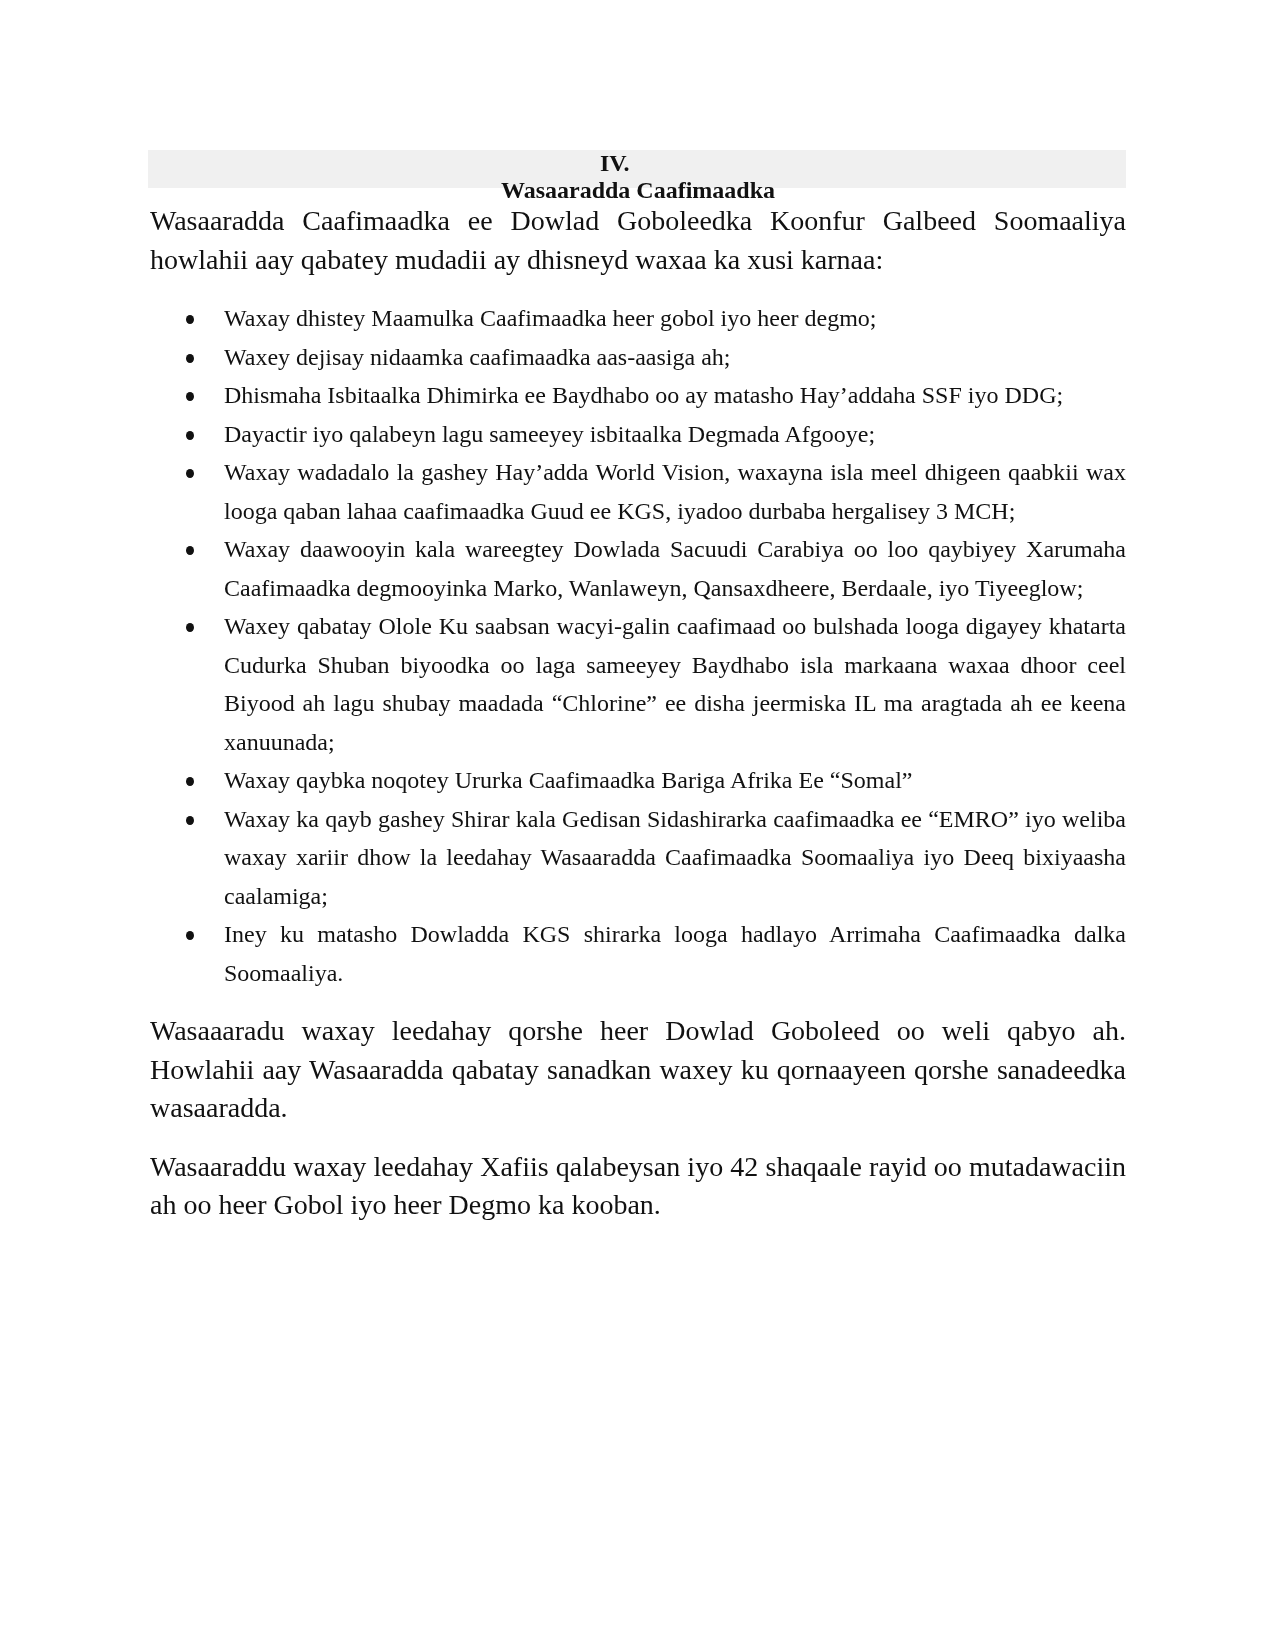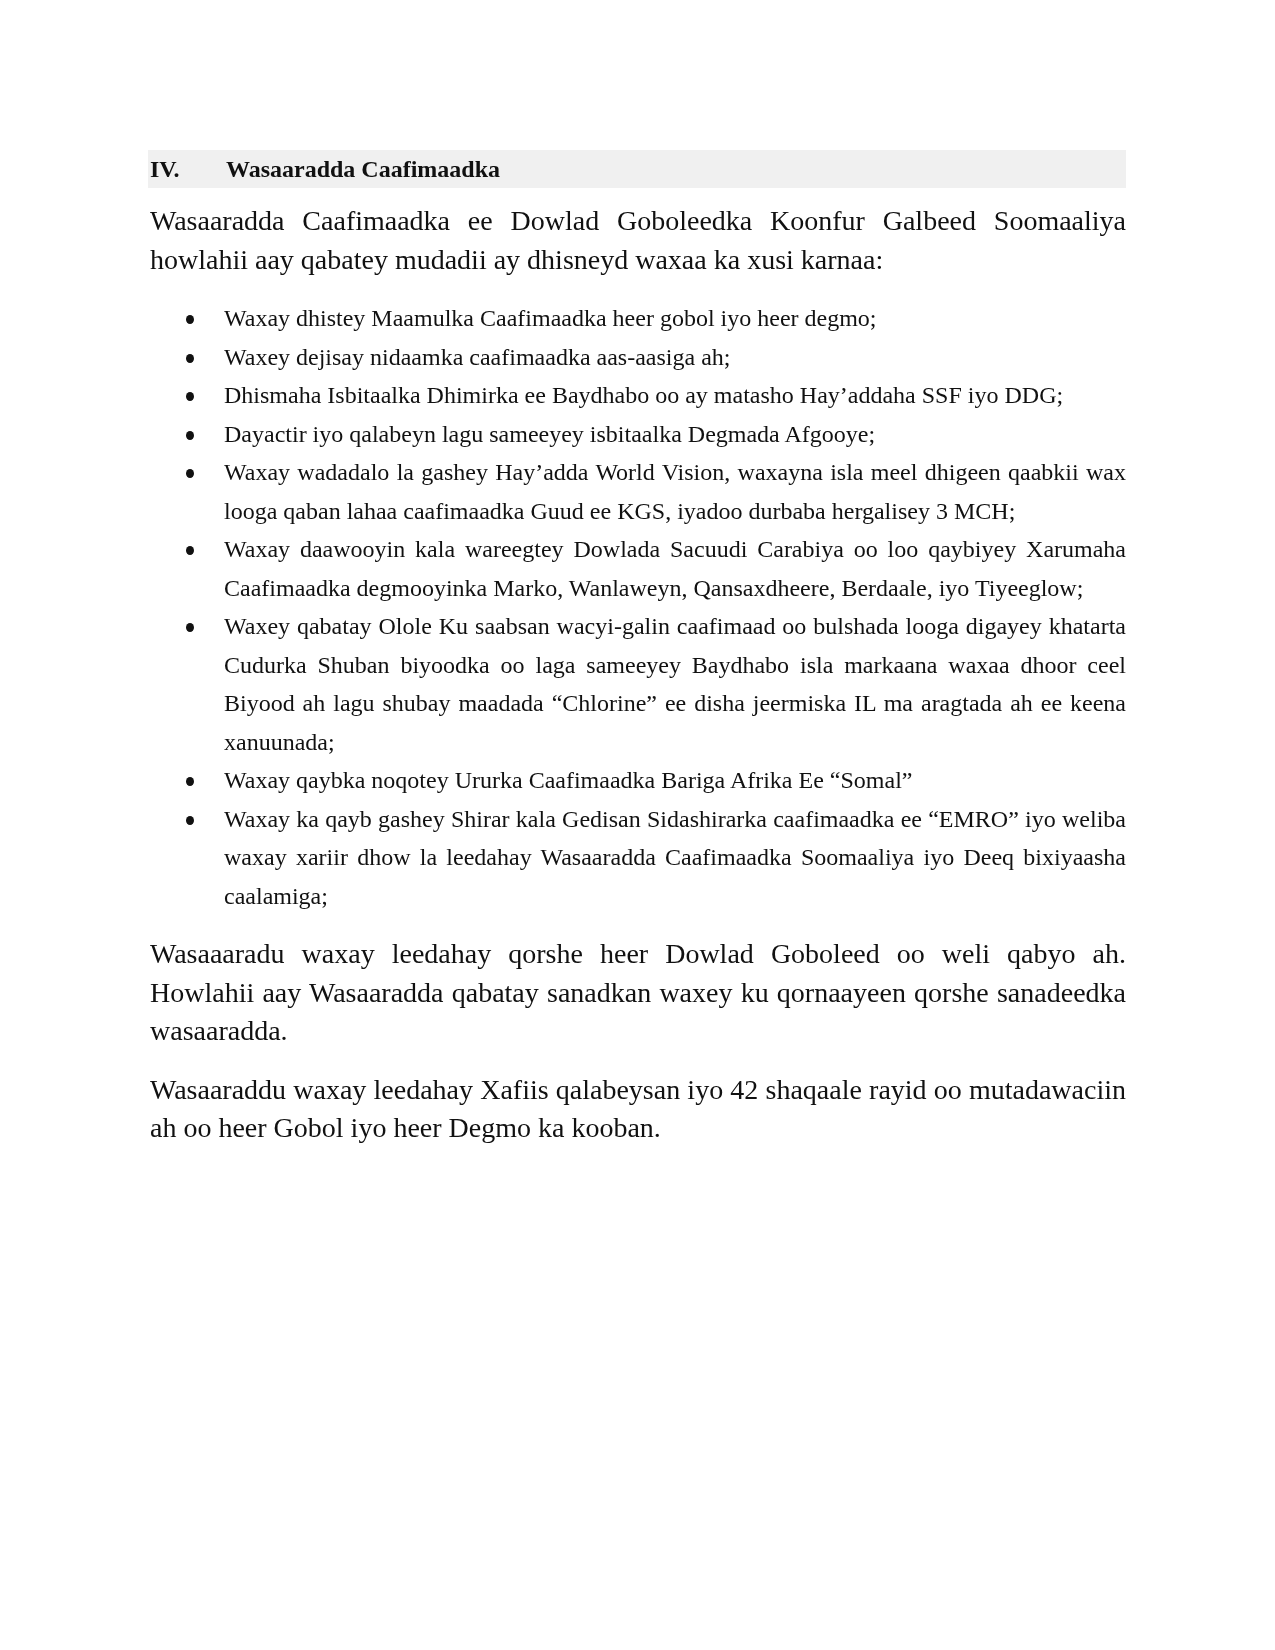--- a/index.html
+++ b/index.html
@@ -23,20 +23,21 @@
     }
     .section-heading {
       background: #f0f0f0;
       height: 38px;
       display: flex;
       align-items: center;
       font-weight: bold;
       font-size: 24px;
       padding-left: 2px;
       margin-bottom: 14px;
+      flex-direction: column;
     }
     .section-number {
       display: inline-block;
       width: 76px;
     }
     .para {
       font-size: 28px;
       line-height: 38.5px;
       text-align: justify;
       margin: 0 0 20px 0;
@@ -80,18 +81,19 @@
   <ul class="bullets">
     <li class="bullet-item"><span class="bullet-dot"></span><span>Waxay dhistey Maamulka Caafimaadka heer gobol iyo heer degmo;</span></li>
     <li class="bullet-item"><span class="bullet-dot"></span><span>Waxey dejisay nidaamka caafimaadka aas-aasiga ah;</span></li>
     <li class="bullet-item"><span class="bullet-dot"></span><span>Dhismaha Isbitaalka Dhimirka ee Baydhabo oo ay matasho Hay’addaha SSF iyo DDG;</span></li>
     <li class="bullet-item"><span class="bullet-dot"></span><span>Dayactir iyo qalabeyn lagu sameeyey isbitaalka Degmada Afgooye;</span></li>
     <li class="bullet-item"><span class="bullet-dot"></span><span>Waxay wadadalo la gashey Hay’adda World Vision, waxayna isla meel dhigeen qaabkii wax looga qaban lahaa caafimaadka Guud ee KGS, iyadoo durbaba hergalisey 3 MCH;</span></li>
     <li class="bullet-item"><span class="bullet-dot"></span><span>Waxay daawooyin kala wareegtey Dowlada Sacuudi Carabiya oo loo qaybiyey Xarumaha Caafimaadka degmooyinka Marko, Wanlaweyn, Qansaxdheere, Berdaale, iyo Tiyeeglow;</span></li>
     <li class="bullet-item"><span class="bullet-dot"></span><span>Waxey qabatay Olole Ku saabsan wacyi-galin caafimaad oo bulshada looga digayey khatarta Cudurka Shuban biyoodka oo laga sameeyey Baydhabo isla markaana waxaa dhoor ceel Biyood ah lagu shubay maadada “Chlorine” ee disha jeermiska IL ma aragtada ah ee keena xanuunada;</span></li>
     <li class="bullet-item"><span class="bullet-dot"></span><span>Waxay qaybka noqotey Ururka Caafimaadka Bariga Afrika Ee “Somal”</span></li>
     <li class="bullet-item"><span class="bullet-dot"></span><span>Waxay ka qayb gashey Shirar kala Gedisan Sidashirarka caafimaadka ee “EMRO” iyo weliba waxay xariir dhow la leedahay Wasaaradda Caafimaadka Soomaaliya iyo Deeq bixiyaasha caalamiga;</span></li>
+    <li class="bullet-item"><span class="bullet-dot"></span><span>Iney ku matasho Dowladda KGS shirarka looga hadlayo Arrimaha Caafimaadka dalka Soomaaliya.</span></li>
   </ul>
 
   <p class="para">Wasaaaradu waxay leedahay qorshe heer Dowlad Goboleed oo weli qabyo ah. Howlahii aay Wasaaradda qabatay sanadkan waxey ku qornaayeen qorshe sanadeedka wasaaradda.</p>
   <p class="para">Wasaaraddu waxay leedahay Xafiis qalabeysan iyo 42 shaqaale rayid oo mutadawaciin ah oo heer Gobol iyo heer Degmo ka kooban.</p>
 
 </div>
 
 </body></html>

